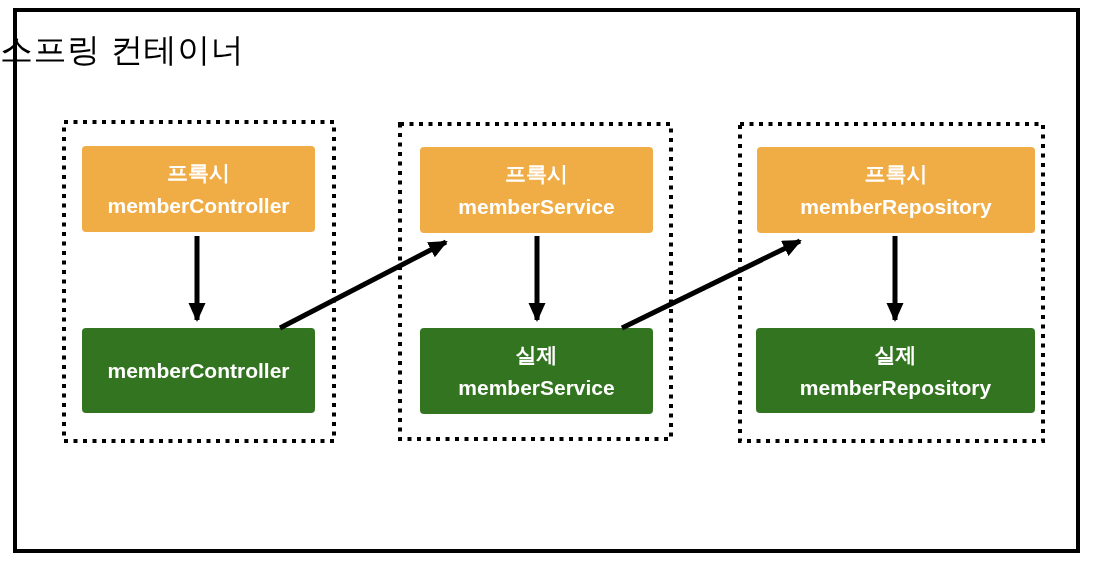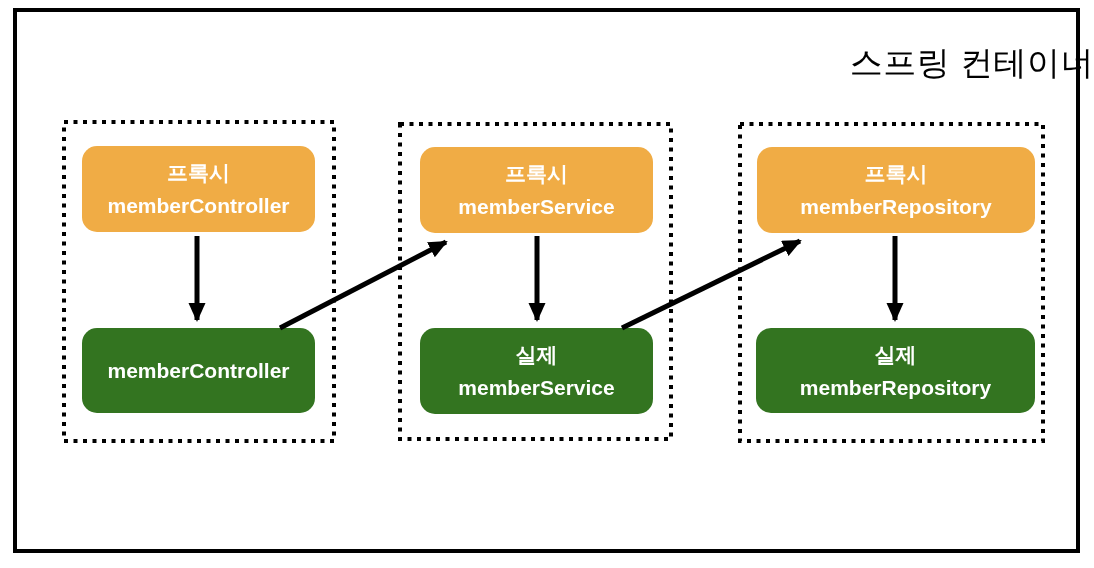--- a/index.html
+++ b/index.html
@@ -13,31 +13,31 @@
   }
   .frame {
     position: absolute;
     left: 13px; top: 8px;
     width: 1067px; height: 545px;
     border: 4px solid #000000;
     box-sizing: border-box;
   }
   .title {
     position: absolute;
-    left: 0; top: 41px;
+    left: 0; top: 28px;
     width: 100%;
-    text-align: right;
+    text-align: left;
     font-size: 33px;
     font-weight: 400;
     color: #000000;
     letter-spacing: 0.5px;
   }
   .box {
     position: absolute;
-    border-radius: 15px;
+    border-radius: 4px;
     color: #ffffff;
     font-weight: 700;
     font-size: 21px;
     line-height: 33px;
     display: flex;
     flex-direction: column;
     align-items: center;
     justify-content: center;
     text-align: center;
     box-sizing: border-box;

